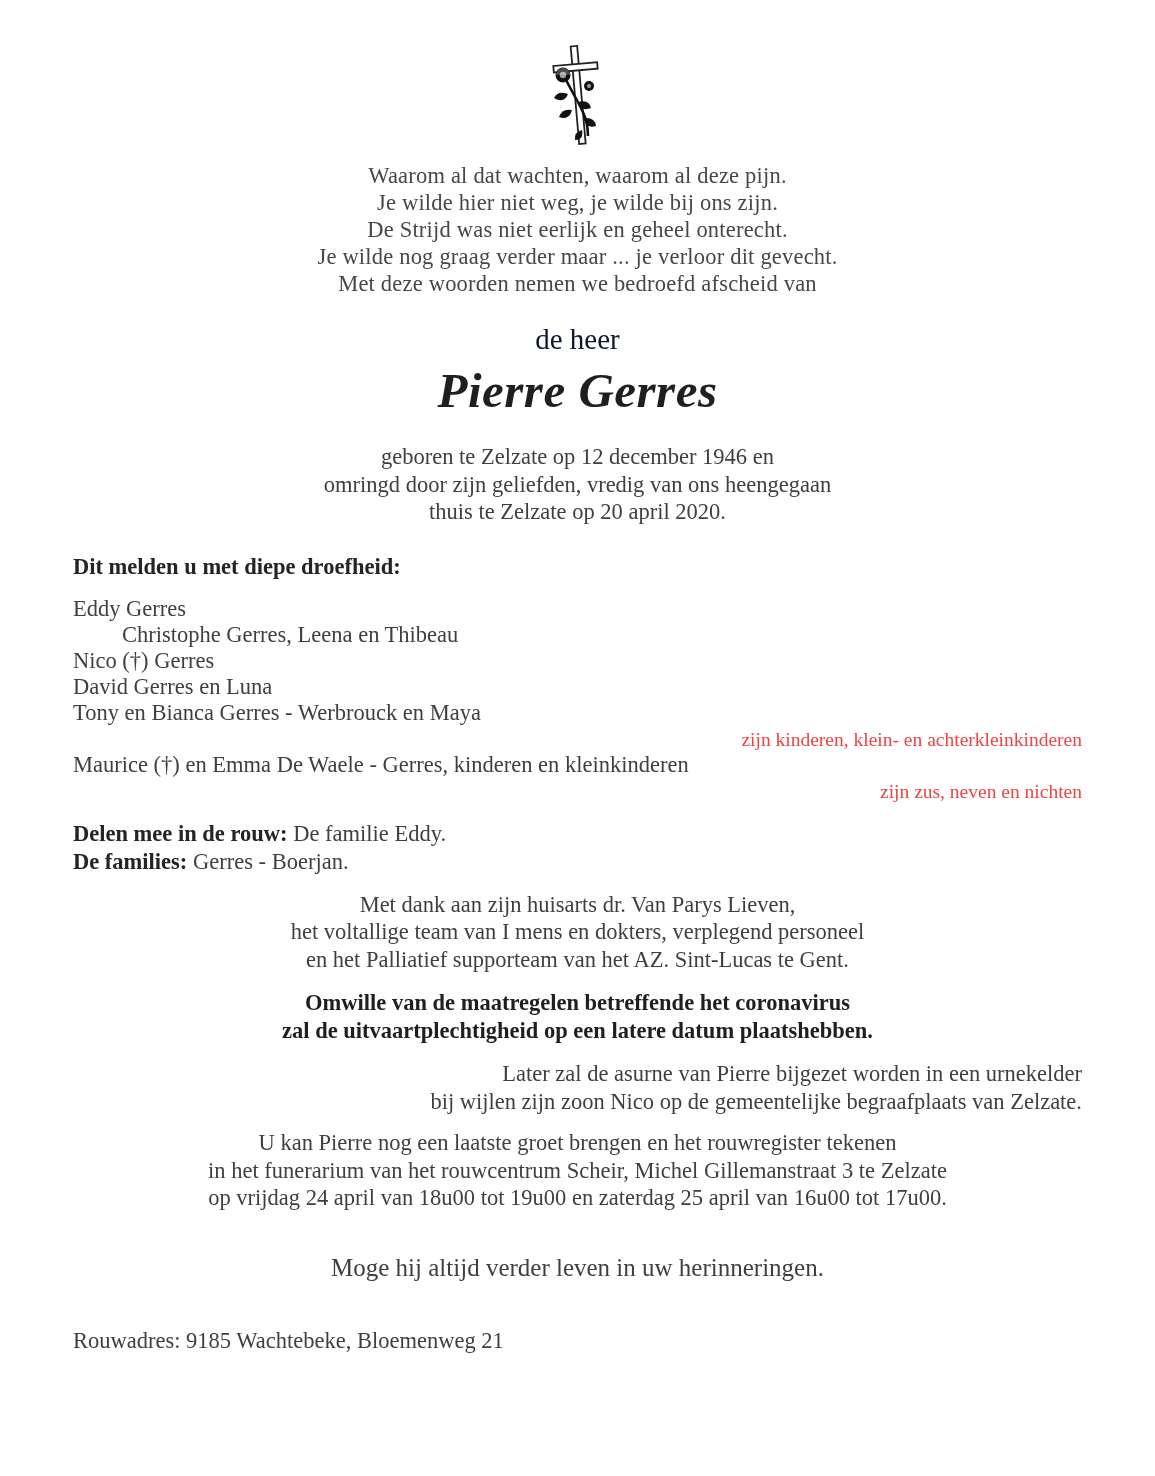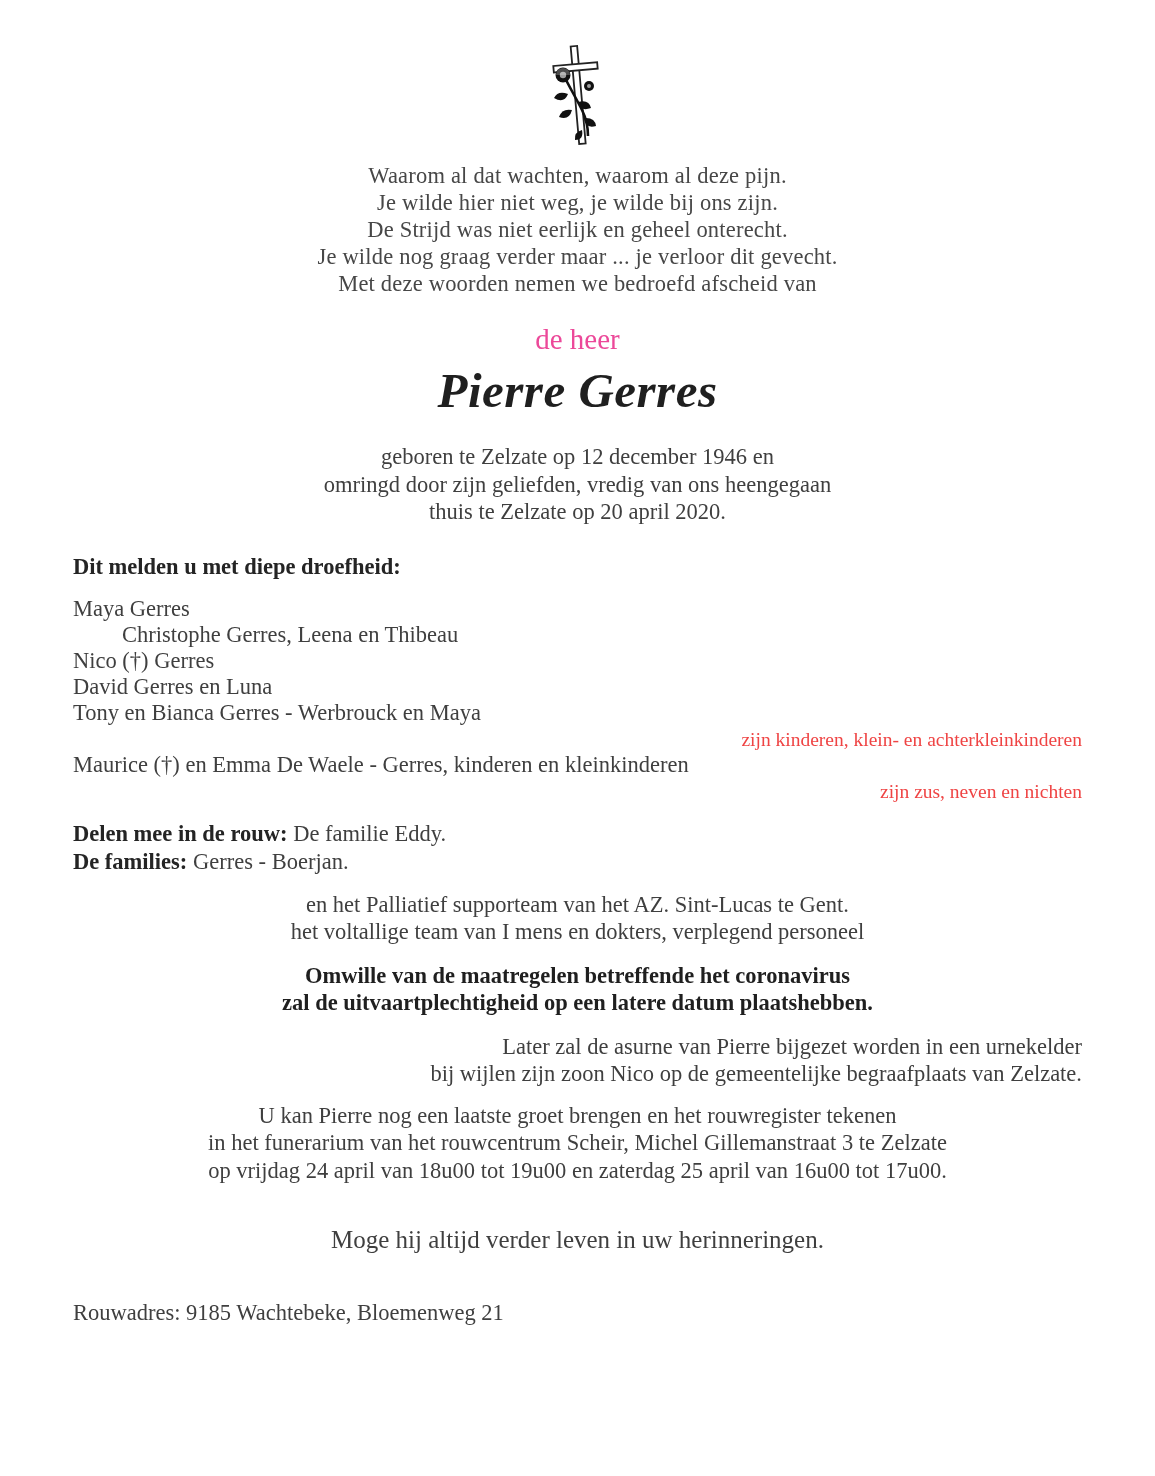--- a/index.html
+++ b/index.html
@@ -12,21 +12,21 @@
   .page { position: relative; width: 1155px; height: 1208px; background: #ffffff; }
   .content { padding: 0 73px; }
 
   .cross-wrap { text-align: center; padding-top: 44px; height: 106px; }
 
   .poem {
     text-align: center; font-size: 22.5px; line-height: 27px;
     margin-top: 12px; color: #474747; letter-spacing: 0.2px;
   }
 
-  .title-prefix { text-align: center; font-size: 29px; margin-top: 26px; color: #ec4899; }
+  .title-prefix { text-align: center; font-size: 29px; margin-top: 26px; color: #0f172a; }
   .deceased-name {
     text-align: center; font-size: 49px; font-weight: bold; font-style: italic;
     margin-top: 6px; color: #1f1f1f; letter-spacing: 0.5px;
   }
 
   .life-lines { text-align: center; font-size: 22.5px; line-height: 27.5px; margin-top: 24px; }
 
   .announce-header { font-weight: bold; font-size: 22.5px; margin-top: 28px; color: #242424; }
 
   .family-list { font-size: 22.5px; line-height: 26px; margin-top: 16px; }
@@ -90,41 +90,42 @@
 
     <div class="life-lines">
       <div>geboren te Zelzate op 12 december 1946 en</div>
       <div>omringd door zijn geliefden, vredig van ons heengegaan</div>
       <div>thuis te Zelzate op 20 april 2020.</div>
     </div>
 
     <div class="announce-header">Dit melden u met diepe droefheid:</div>
 
     <div class="family-list">
-      <div>Maya Gerres</div>
+      <div>Eddy Gerres</div>
       <div class="indent">Christophe Gerres, Leena en Thibeau</div>
       <div>Nico (†) Gerres</div>
       <div>David Gerres en Luna</div>
       <div>Tony en Bianca Gerres - Werbrouck en Maya</div>
     </div>
 
     <div class="right-note">zijn kinderen, klein- en achterkleinkinderen</div>
     <div class="maurice-line">Maurice (†) en Emma De Waele - Gerres, kinderen en kleinkinderen</div>
     <div class="right-note">zijn zus, neven en nichten</div>
 
     <div class="share-line">
       <span class="bold-label">Delen mee in de rouw:</span><span> De familie Eddy.</span>
     </div>
     <div class="families-line">
       <span class="bold-label">De families:</span><span> Gerres - Boerjan.</span>
     </div>
 
     <div class="thanks-lines">
+      <div>Met dank aan zijn huisarts dr. Van Parys Lieven,</div>
+      <div>het voltallige team van I mens en dokters, verplegend personeel</div>
       <div>en het Palliatief supporteam van het AZ. Sint-Lucas te Gent.</div>
-      <div>het voltallige team van I mens en dokters, verplegend personeel</div>
     </div>
 
     <div class="corona-lines">
       <div>Omwille van de maatregelen betreffende het coronavirus</div>
       <div>zal de uitvaartplechtigheid op een latere datum plaatshebben.</div>
     </div>
 
     <div class="urn-lines">
       <div>Later zal de asurne van Pierre bijgezet worden in een urnekelder</div>
       <div>bij wijlen zijn zoon Nico op de gemeentelijke begraafplaats van Zelzate.</div>

